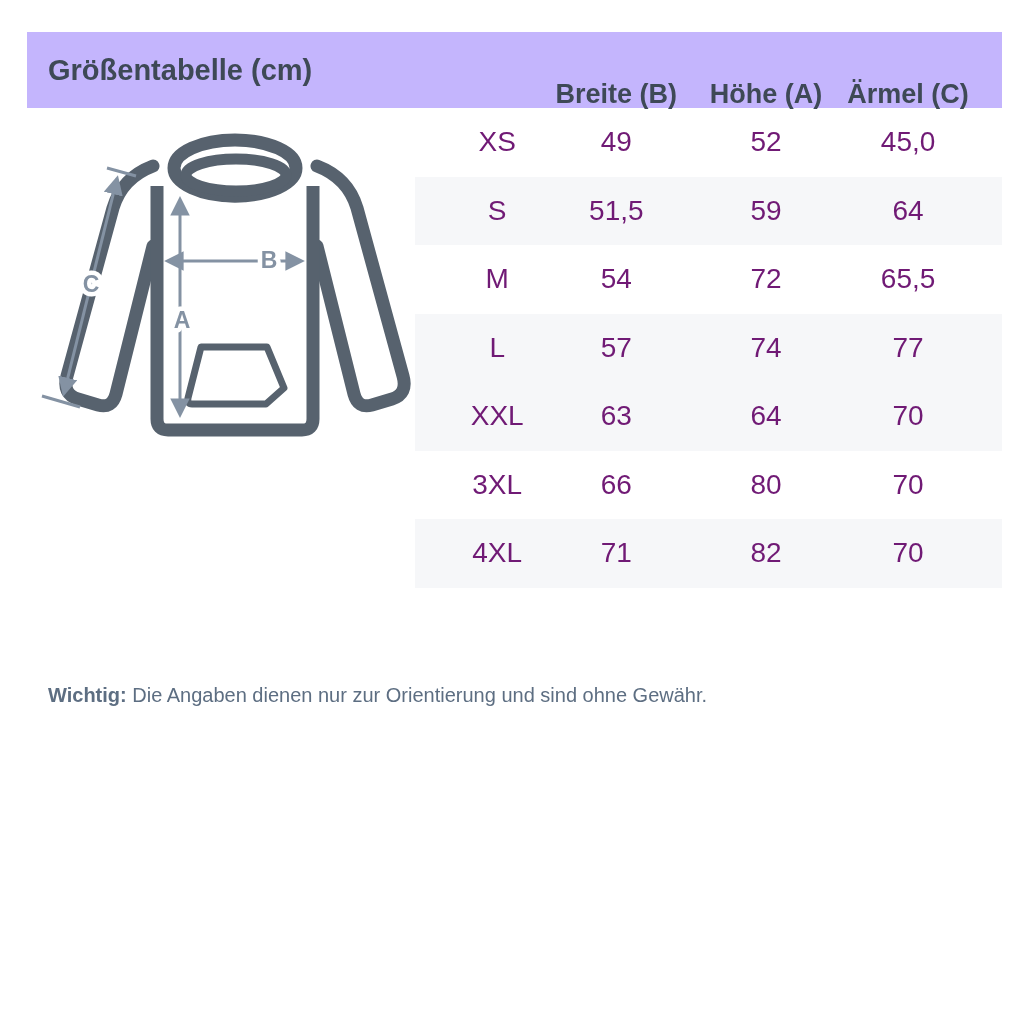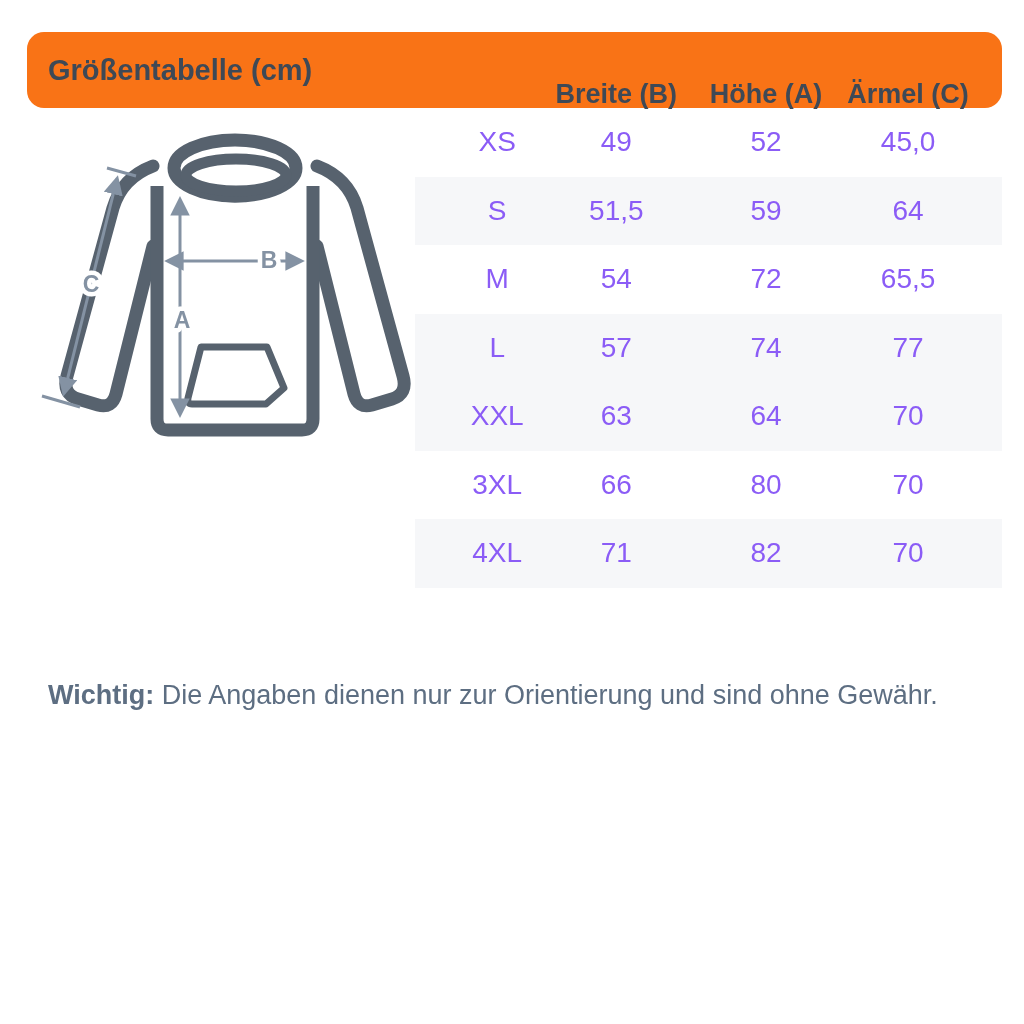--- a/index.html
+++ b/index.html
@@ -7,22 +7,21 @@
   body {
     background: #ffffff;
     font-family: "Liberation Sans", sans-serif;
     position: relative;
     overflow: hidden;
   }
   .header-bar {
     position: absolute;
     left: 27px; top: 32px;
     width: 975px; height: 76px;
-    background: #f97316;
-    border-radius: 17px;
+    background: #c4b5fd;
   }
   .title {
     position: absolute;
     left: 21px; top: 50%;
     transform: translateY(-50%);
     font-size: 29px; font-weight: bold;
     color: #3e4956;
     white-space: nowrap;
   }
   .header-cols {
@@ -46,21 +45,21 @@
     position: absolute;
     left: 415px; top: 108px;
     width: 587px;
   }
   .t-row { position: relative; height: 68.5px; }
   .t-row.striped { background: #f6f7f9; }
   .t-cell {
     position: absolute; top: 50%;
     transform: translate(-50%, -50%);
     font-size: 28px;
-    color: #8b5cf6;
+    color: #701a75;
     white-space: nowrap;
   }
   .t-cell.pos-size { left: 14%; }
   .t-cell.pos-b { left: 34.3%; }
   .t-cell.pos-a { left: 59.8%; }
   .t-cell.pos-c { left: 84%; }
 
   .hoodie-wrap {
     position: absolute;
     left: 20px; top: 128px;
@@ -73,21 +72,21 @@
     paint-order: stroke;
     stroke: #ffffff;
     stroke-width: 9px;
     stroke-linejoin: round;
   }
 
   .footnote {
     position: absolute;
     left: 48px; top: 674px;
     width: 930px;
-    font-size: 27px;
+    font-size: 20px;
     line-height: 42px;
     color: #5d6e82;
   }
   .footnote strong { font-weight: bold; color: #5d6e82; }
 </style>
 </head>
 <body>
 
 <div class="header-bar">
   <div class="title">Größentabelle (cm)</div>

